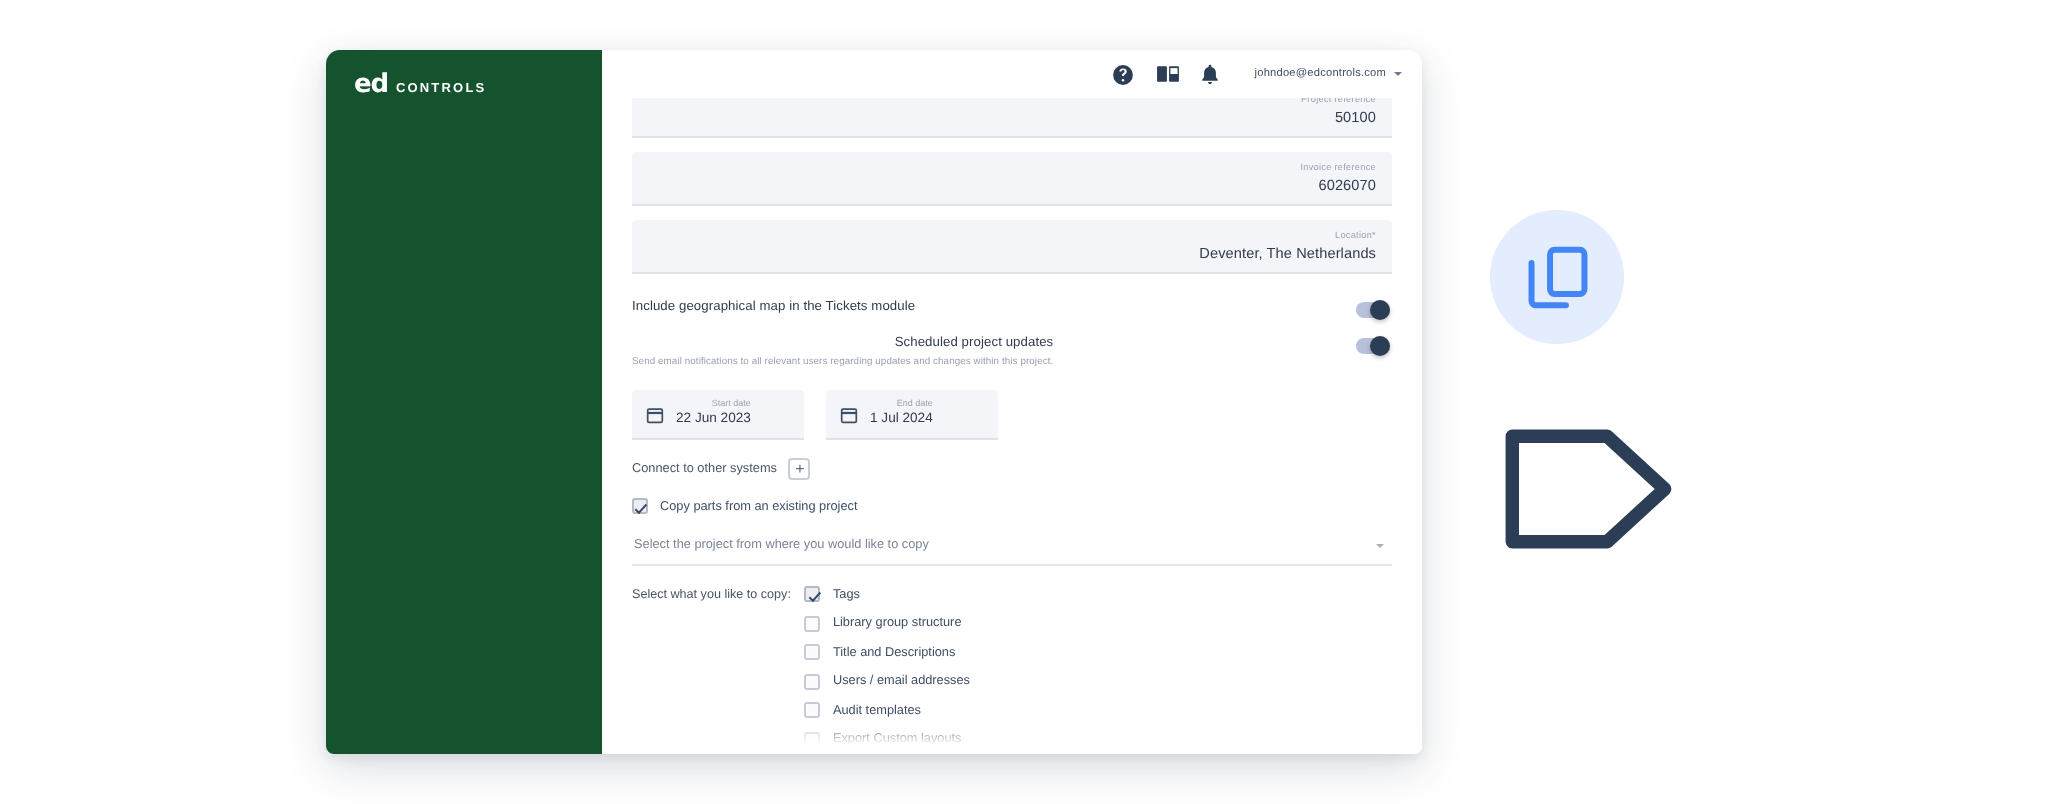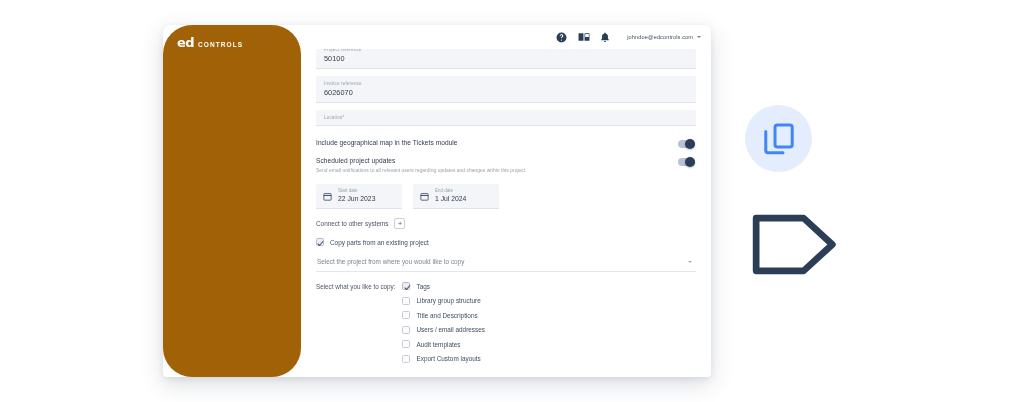--- a/index.html
+++ b/index.html
@@ -18,23 +18,22 @@
     border-radius: 7px 7px 4px 4px;
     overflow: hidden;
     background: #ffffff;
     box-shadow: 0 7px 22px rgba(40,55,80,0.17), 0 2px 6px rgba(40,55,80,0.09);
     display: flex;
   }
 
   
   .sidebar {
     width: 138px; flex: 0 0 138px;
-    background: #a16207;
+    background: #14532d;
     position: relative;
-    border-radius: 29px;
   }
   .logo {
     position: absolute; left: 14px; top: 10px;
     display: flex; align-items: baseline; gap: 4px;
     user-select: none;
   }
   .logo-ed {
     font-size: 13px; font-weight: bold; color: #ffffff;
     letter-spacing: -0.6px; font-family: "DejaVu Sans", sans-serif;
   }
@@ -64,21 +63,21 @@
   }
   .user-email { font-size: 5.6px; color: #3d4e66; letter-spacing: 0.1px; }
   .caret { width: 0; height: 0; border-left: 2.4px solid transparent;
            border-right: 2.4px solid transparent; border-top: 2.8px solid #6b7b93; }
 
   
   .content {
     flex: 1 1 auto; position: relative; overflow: hidden;
     padding: 0 15px;
   }
-  .content-inner { position: relative; padding-top: 0; }
+  .content-inner { position: relative; padding-top: 0; text-align: right; }
 
   
   .field {
     background: #f4f5f8;
     border-bottom: 1px solid #dfe2ea;
     border-radius: 2px 2px 0 0;
     padding: 4px 8px 4px;
     margin-bottom: 7px;
     position: relative;
   }
@@ -236,20 +235,21 @@
             <div class="field-value">50100</div>
           </div>
 
           <div class="field">
             <div class="field-label">Invoice reference</div>
             <div class="field-value">6026070</div>
           </div>
 
           <div class="field">
             <div class="field-label">Location*</div>
+            <div class="field-value">Deventer, The Netherlands</div>
           </div>
 
           <div class="toggle-row">
             <div class="toggle-texts">
               <div class="toggle-title">Include geographical map in the Tickets module</div>
             </div>
             <div class="switch">
               <div class="knob"></div>
             </div>
           </div>

